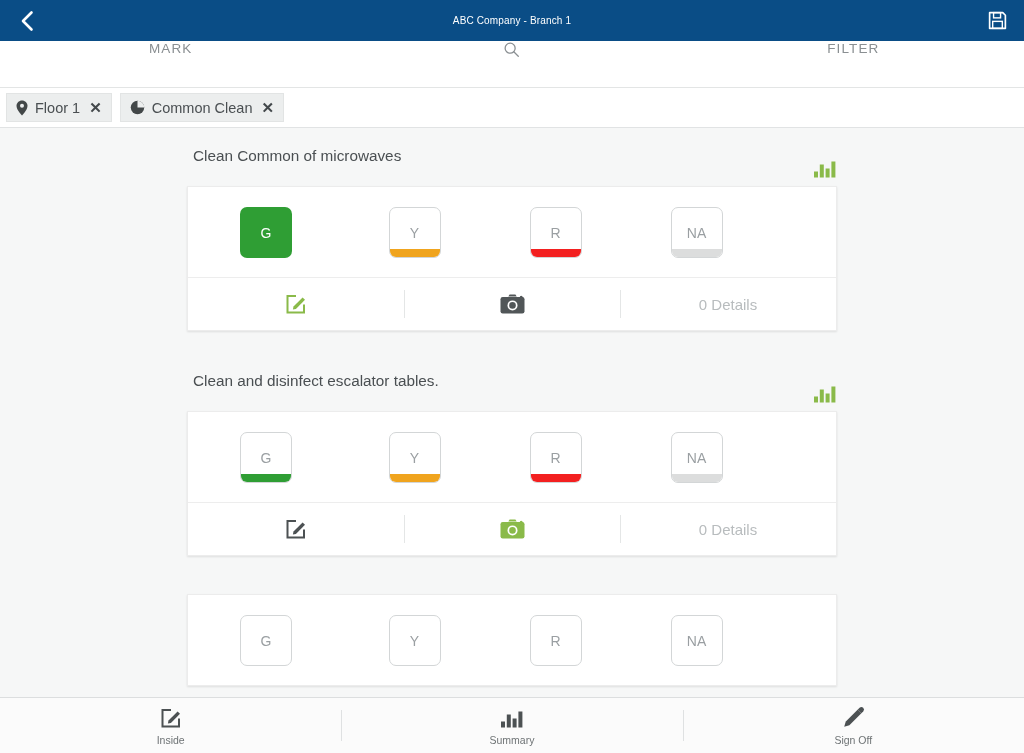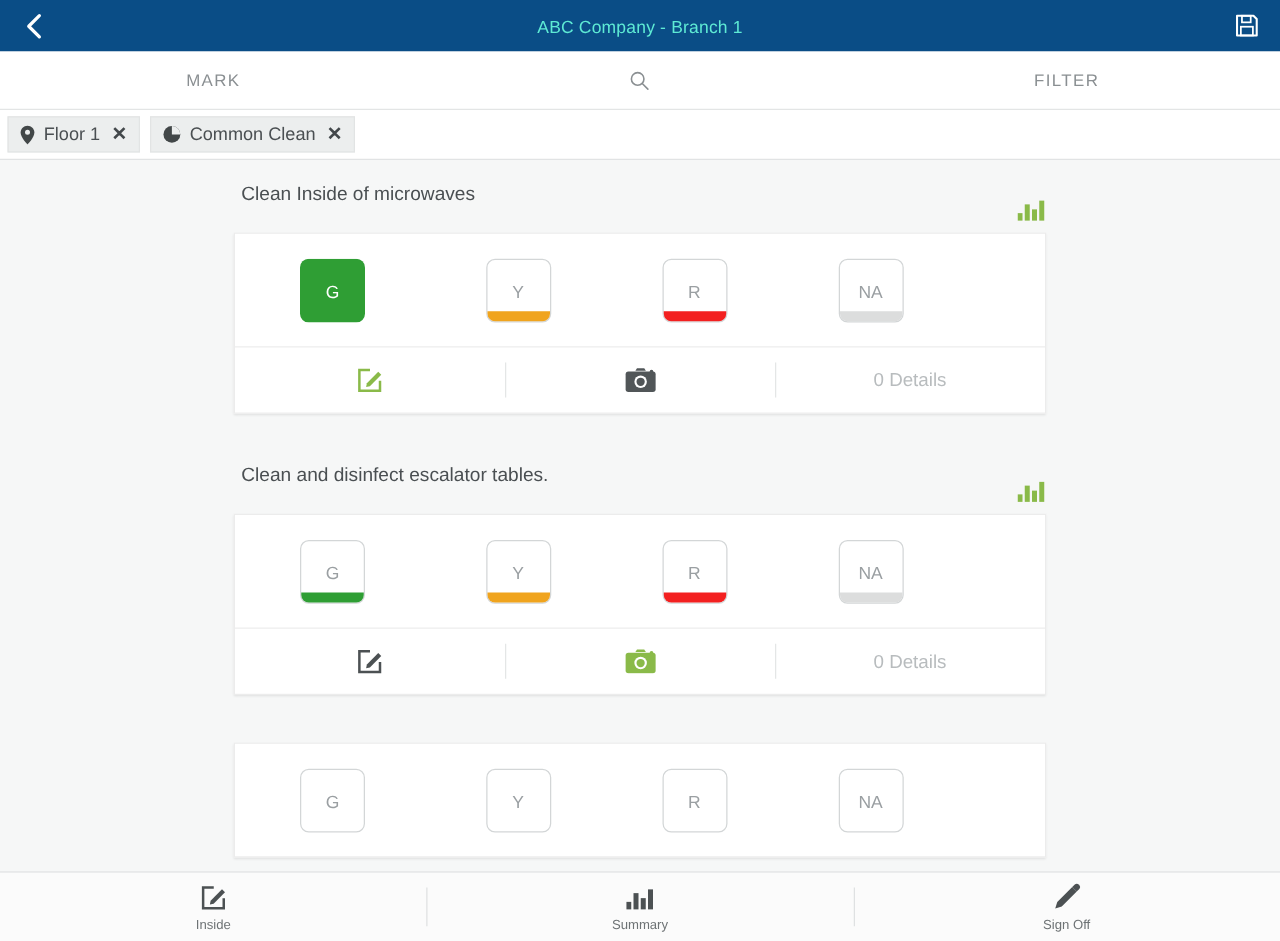--- a/index.html
+++ b/index.html
@@ -33,40 +33,40 @@
   }
   .back-btn {
     width: 30px; height: 30px;
     display: flex; align-items: center; justify-content: center;
     cursor: pointer;
   }
   .title-text {
     position: absolute;
     left: 0; right: 0;
     text-align: center;
-    color: #5eead4;
-    font-size: 14px;
+    color: #ffffff;
+    font-size: 10px;
     letter-spacing: .15px;
     pointer-events: none;
   }
   .save-btn {
     margin-left: auto;
     width: 30px; height: 30px;
     display: flex; align-items: center; justify-content: center;
     cursor: pointer;
     z-index: 2;
   }
 
   
   .toolbar {
     height: 47px;
     flex: 0 0 47px;
     background: #ffffff;
     display: flex;
-    align-items: center;
+    align-items: flex-start;
     border-bottom: 1px solid #e3e5e5;
   }
   .tb-cell {
     flex: 1 1 0;
     display: flex;
     align-items: center;
     justify-content: center;
     font-size: 13.5px;
     letter-spacing: 1.1px;
     color: #8a8f92;
@@ -306,21 +306,21 @@
         <path d="M8 8 L8 0.8 A7.2 7.2 0 0 1 15.2 8 Z" fill="#eceeee"></path>
       </svg>
       <span class="chip-label">Common Clean</span>
       <span class="chip-x">✕</span>
     </div>
   </div>
 
   <div class="content" id="content">
       <div class="q-block">
         <div class="q-title">
-          <div class="q-title-text">Clean Inside of microwaves</div>
+          <div class="q-title-text">Clean Common of microwaves</div>
           <div class="q-chart-icon"><svg width="22" height="19" viewBox="0 0 22 18">
               <rect x="0" y="12" width="4" height="6" fill="#8aba49"></rect>
               <rect x="5.8" y="5" width="4" height="13" fill="#8aba49"></rect>
               <rect x="11.6" y="9" width="4" height="9" fill="#8aba49"></rect>
               <rect x="17.4" y="2" width="4" height="16" fill="#8aba49"></rect>
             </svg></div>
         </div>
         <div class="card">
           <div class="ratings">
             <div class="rating-cell">

